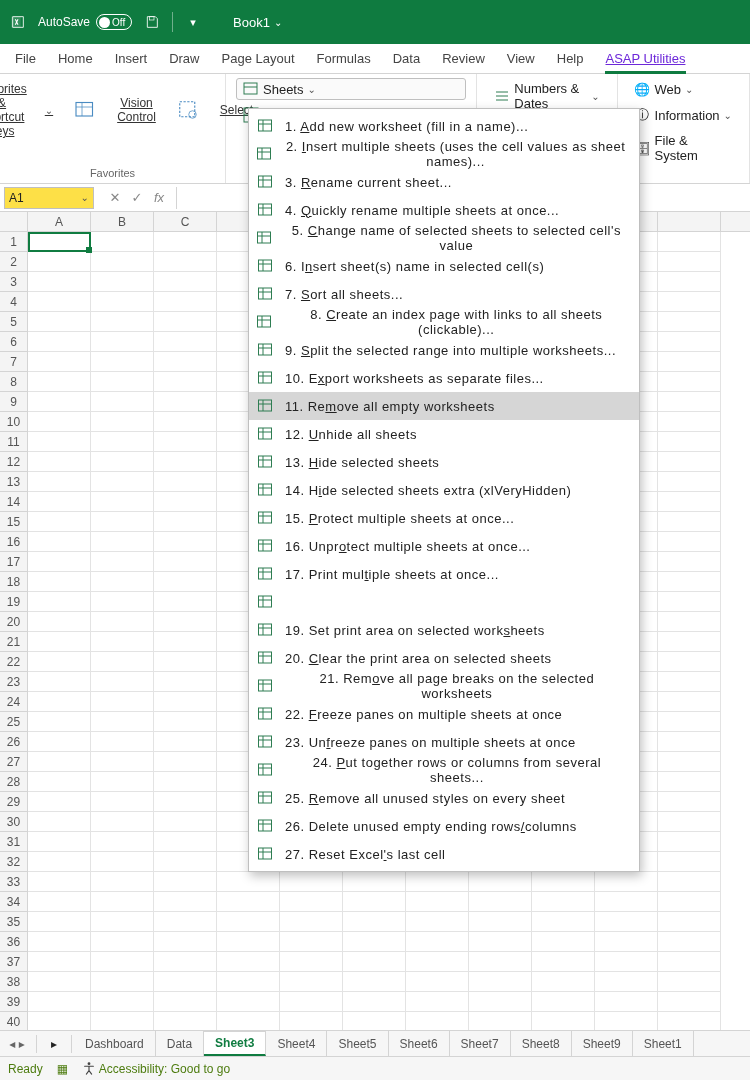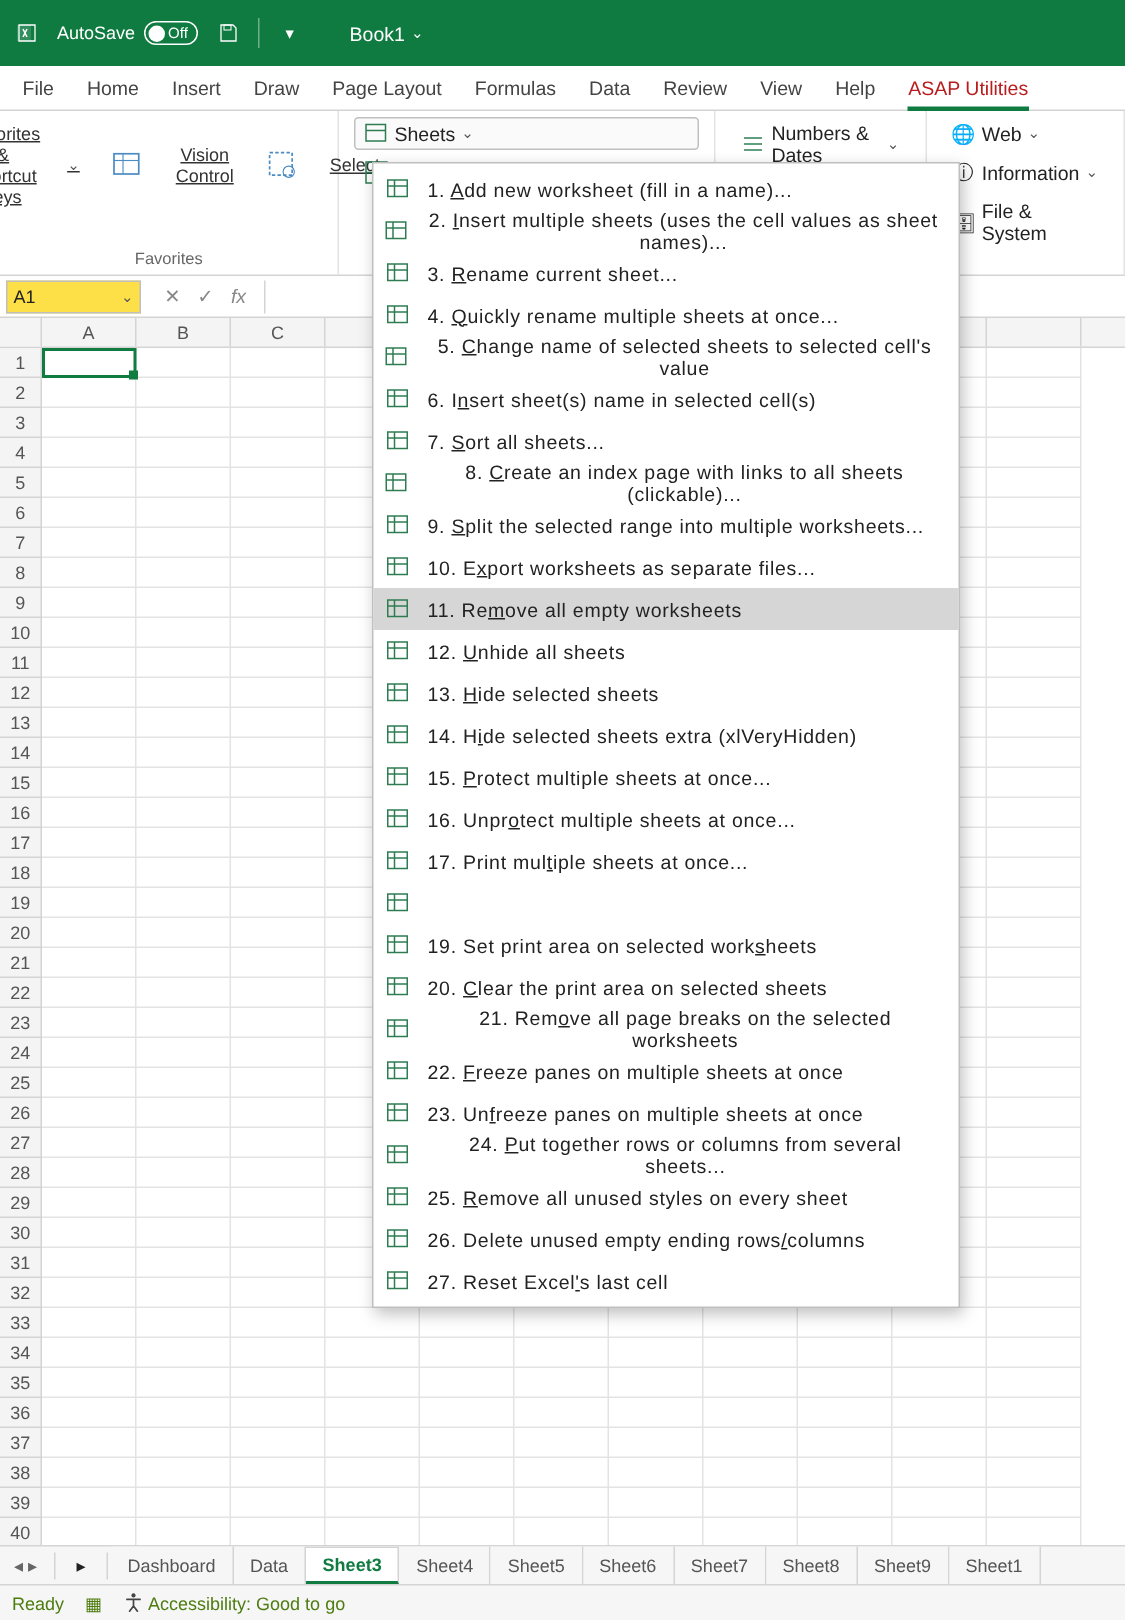--- a/index.html
+++ b/index.html
@@ -10,21 +10,21 @@
   .title-bar .icon-box { width: 24px; height: 24px; display: flex; align-items: center; justify-content: center; font-size: 13px; }
   .autosave { display: flex; align-items: center; gap: 6px; font-size: 12px; }
   .toggle { width: 36px; height: 16px; border: 1px solid #fff; border-radius: 8px; display: flex; align-items: center; padding: 0 2px; font-size: 10px; color: #fff; }
   .toggle-knob { width: 11px; height: 11px; border-radius: 50%; background: #fff; margin-right: 2px; }
   .sep { width: 1px; height: 20px; background: rgba(255,255,255,.4); }
   .book-name { display: flex; align-items: center; gap: 4px; font-size: 13px; }
 
   
   .tabs { height: 30px; background: #fff; border-bottom: 1px solid #d4d4d4; display: flex; align-items: center; padding: 0 4px; }
   .tab { padding: 0 11px; height: 30px; display: flex; align-items: center; font-size: 13px; color: #444; cursor: pointer; }
-  .tab.active { color: #b91c1c; position: relative; }
+  .tab.active { color: #6d28d9; position: relative; text-decoration: underline; }
   .tab.active::after { content:""; position:absolute; bottom:0; left:10px; right:10px; height:2.5px; background:#0f7b40; }
 
   
   .ribbon { height: 110px; background: #fff; border-bottom: 1px solid #d4d4d4; display: flex; }
   .group { display: flex; flex-direction: column; align-items: center; padding: 4px 6px 2px; border-right: 1px solid #e3e3e3; }
   .group-row { display: flex; gap: 0; }
   .big-btn { display: flex; flex-direction: row; align-items: center; justify-content: center; padding: 4px 8px; font-size: 12px; color: #333; text-align: center; gap: 16px; text-decoration: underline; }
   .big-btn .ic { width: 32px; height: 30px; display:flex; align-items:center; justify-content:center; font-size: 22px; }
   .group-label { font-size: 11px; color: #666; margin-top: auto; padding: 2px 0; }
 

